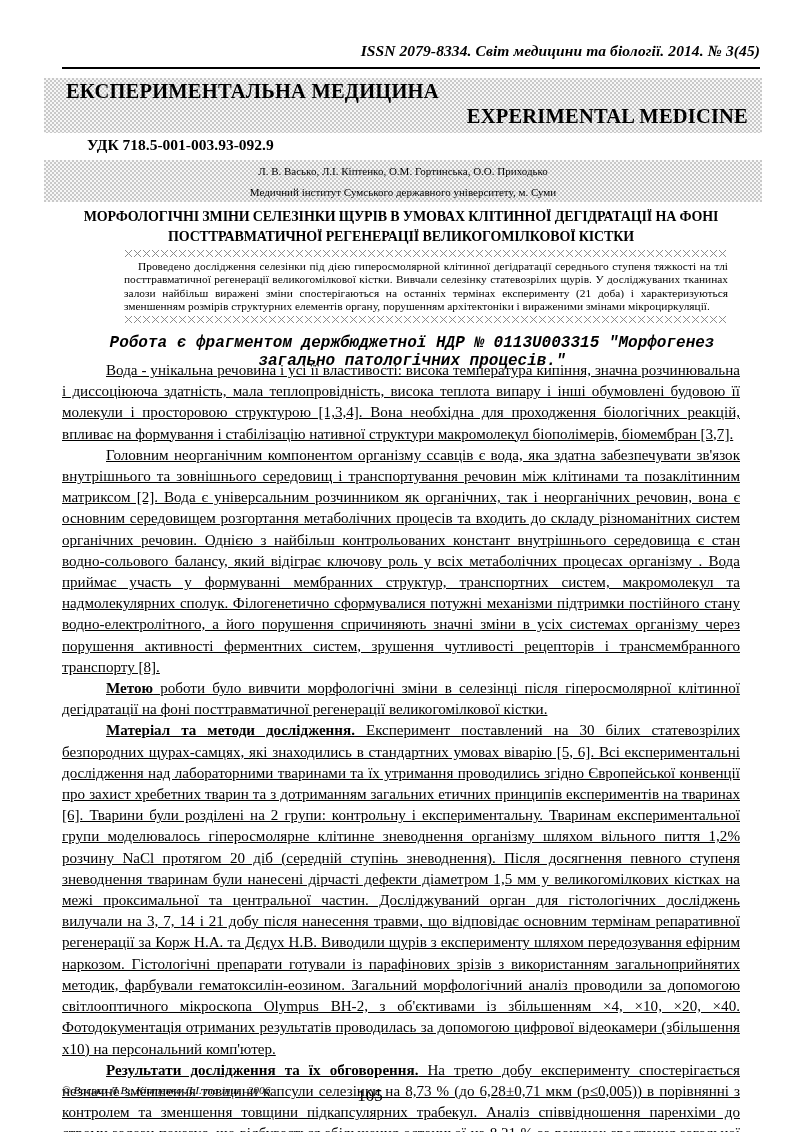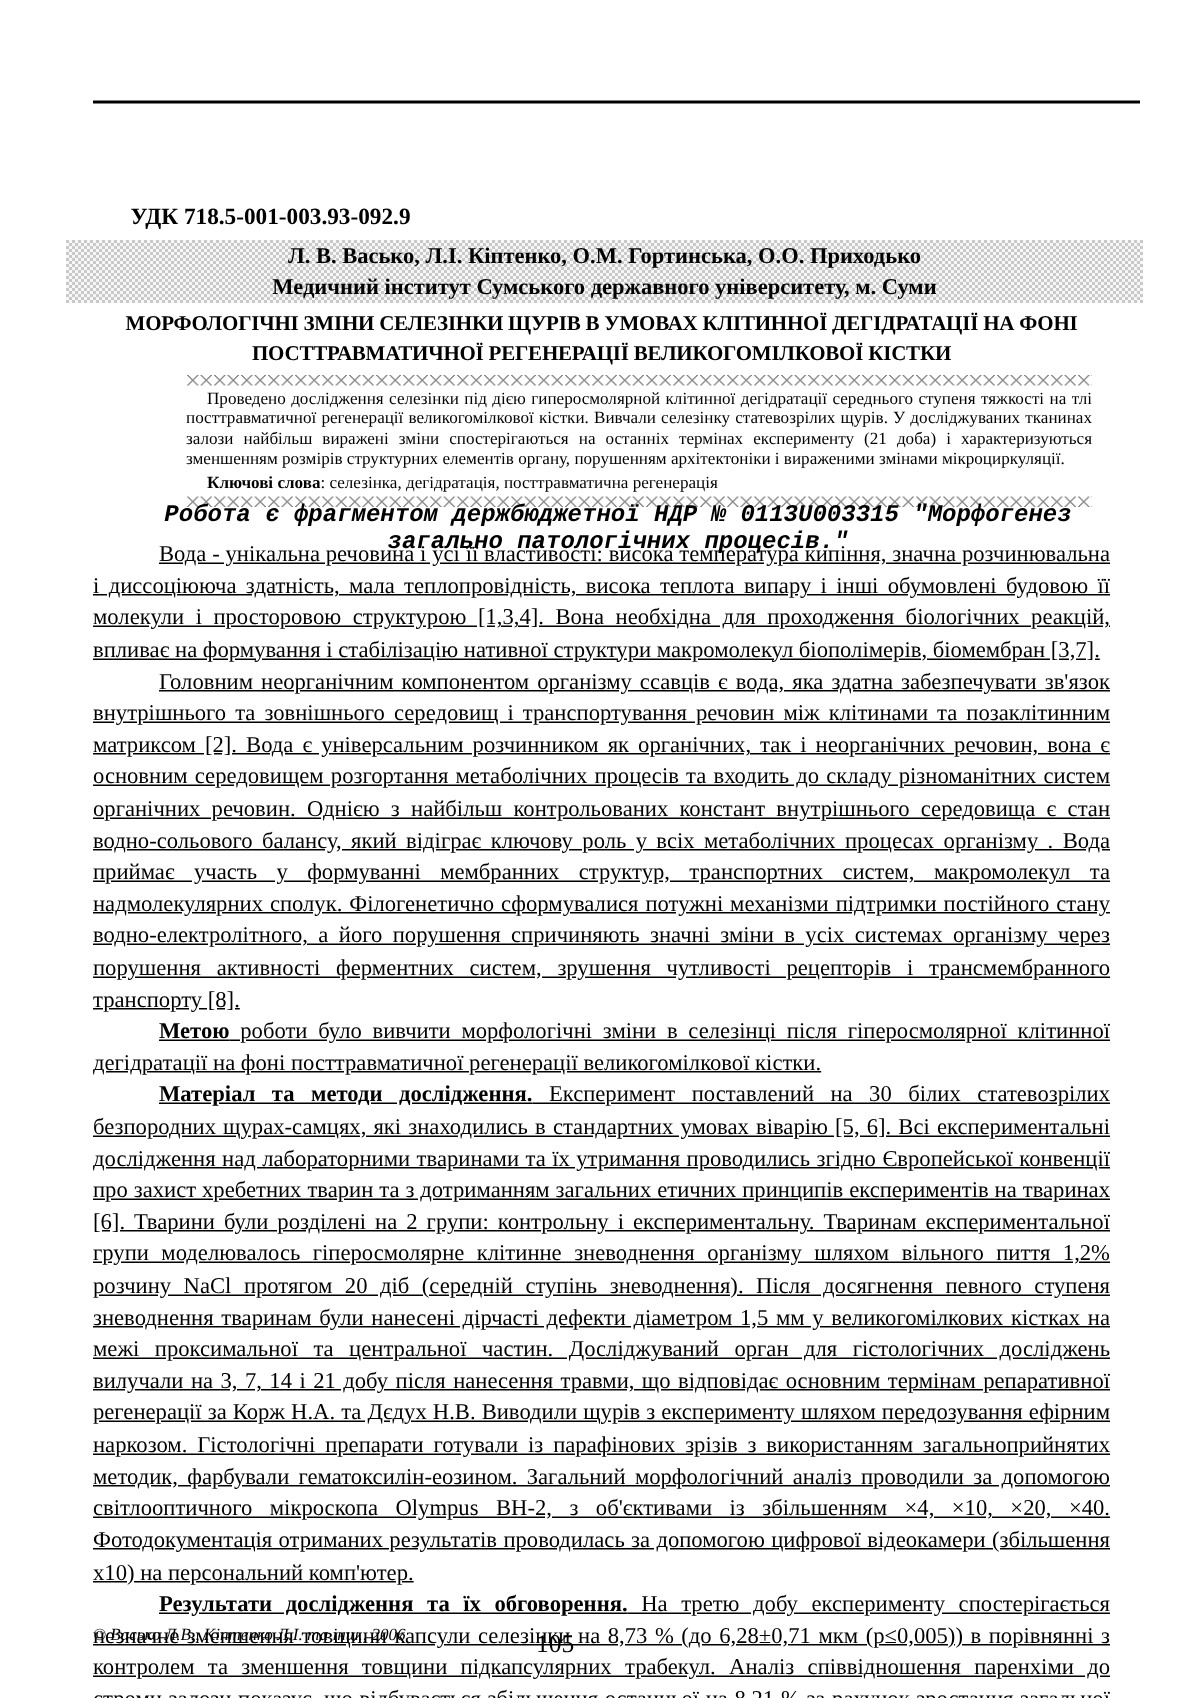--- a/index.html
+++ b/index.html
@@ -91,22 +91,22 @@
 
   .authors-band {
     position: absolute;
     top: 160px;
     left: 44px;
     right: 38px;
     height: 42px;
     text-align: center;
   }
   .authors-band .line {
-    font-weight: bold;
-    font-size: 15px;
+    font-weight: normal;
+    font-size: 11px;
     line-height: 20px;
     padding-top: 1px;
   }
 
   .article-title {
     position: absolute;
     top: 207px;
     left: 42px;
     right: 40px;
     text-align: center;
@@ -192,37 +192,41 @@
     width: 740px;
     text-align: center;
     font-size: 17px;
   }
 </style>
 </head>
 <body>
 
 <div class="page">
 
+  <div class="running-head">ISSN 2079-8334. Світ медицини та біології. 2014. № 3(45)</div>
   <div class="head-rule"></div>
 
+  <div class="section-band hatch">
+    <div class="ukr">ЕКСПЕРИМЕНТАЛЬНА МЕДИЦИНА</div>
+    <div class="eng">EXPERIMENTAL MEDICINE</div>
+  </div>
 
   <div class="udk">УДК 718.5-001-003.93-092.9</div>
 
   <div class="authors-band hatch">
     <div class="line">Л. В. Васько, Л.І. Кіптенко, О.М. Гортинська, О.О. Приходько</div>
     <div class="line">Медичний інститут Сумського державного університету, м. Суми</div>
   </div>
 
   <div class="article-title">МОРФОЛОГІЧНІ ЗМІНИ СЕЛЕЗІНКИ ЩУРІВ В УМОВАХ КЛІТИННОЇ ДЕГІДРАТАЦІЇ НА ФОНІ ПОСТТРАВМАТИЧНОЇ РЕГЕНЕРАЦІЇ ВЕЛИКОГОМІЛКОВОЇ КІСТКИ</div>
 
   <div class="abstract">
     <div class="wave"></div>
     <div class="abstract-body">
       <p>Проведено дослідження селезінки під дією гиперосмолярной клітинної дегідратації середнього ступеня тяжкості на тлі посттравматичної регенерації великогомілкової кістки. Вивчали селезінку статевозрілих щурів. У досліджуваних тканинах залози найбільш виражені зміни спостерігаються на останніх термінах експерименту (21 доба) і характеризуються зменшенням розмірів структурних елементів органу, порушенням архітектоніки і вираженими змінами мікроциркуляції.</p>
-      <p class="kw"><b>Ключові слова</b><span>: селезінка, дегідратація, посттравматична регенерація</span></p>
     </div>
     <div class="wave"></div>
   </div>
 
   <div class="grant-note">Робота є фрагментом держбюджетної НДР № 0113U003315 "Морфогенез загально патологічних процесів."</div>
 
   <div class="body-text">
     <p>Вода - унікальна речовина і усі її властивості: висока температура кипіння, значна розчинювальна і диссоціююча здатність, мала теплопровідність, висока теплота випару і інші обумовлені будовою її молекули і просторовою структурою [1,3,4]. Вона необхідна для проходження біологічних реакцій, впливає на формування і стабілізацію нативної структури макромолекул біополімерів, біомембран [3,7].</p>
     <p>Головним неорганічним компонентом організму ссавців є вода, яка здатна забезпечувати зв'язок внутрішнього та зовнішнього середовищ і транспортування речовин між клітинами та позаклітинним матриксом [2]. Вода є універсальним розчинником як органічних, так і неорганічних речовин, вона є основним середовищем розгортання метаболічних процесів та входить до складу різноманітних систем органічних речовин. Однією з найбільш контрольованих констант внутрішнього середовища є стан водно-сольового балансу, який відіграє ключову роль у всіх метаболічних процесах організму . Вода приймає участь у формуванні мембранних структур, транспортних систем, макромолекул та надмолекулярних сполук. Філогенетично сформувалися потужні механізми підтримки постійного стану водно-електролітного, а його порушення спричиняють значні зміни в усіх системах організму через порушення активності ферментних систем, зрушення чутливості рецепторів і трансмембранного транспорту [8].</p>
     <p><b>Метою</b><span> роботи було вивчити морфологічні зміни в селезінці після гіперосмолярної клітинної дегідратації на фоні посттравматичної регенерації великогомілкової кістки.</span></p>

